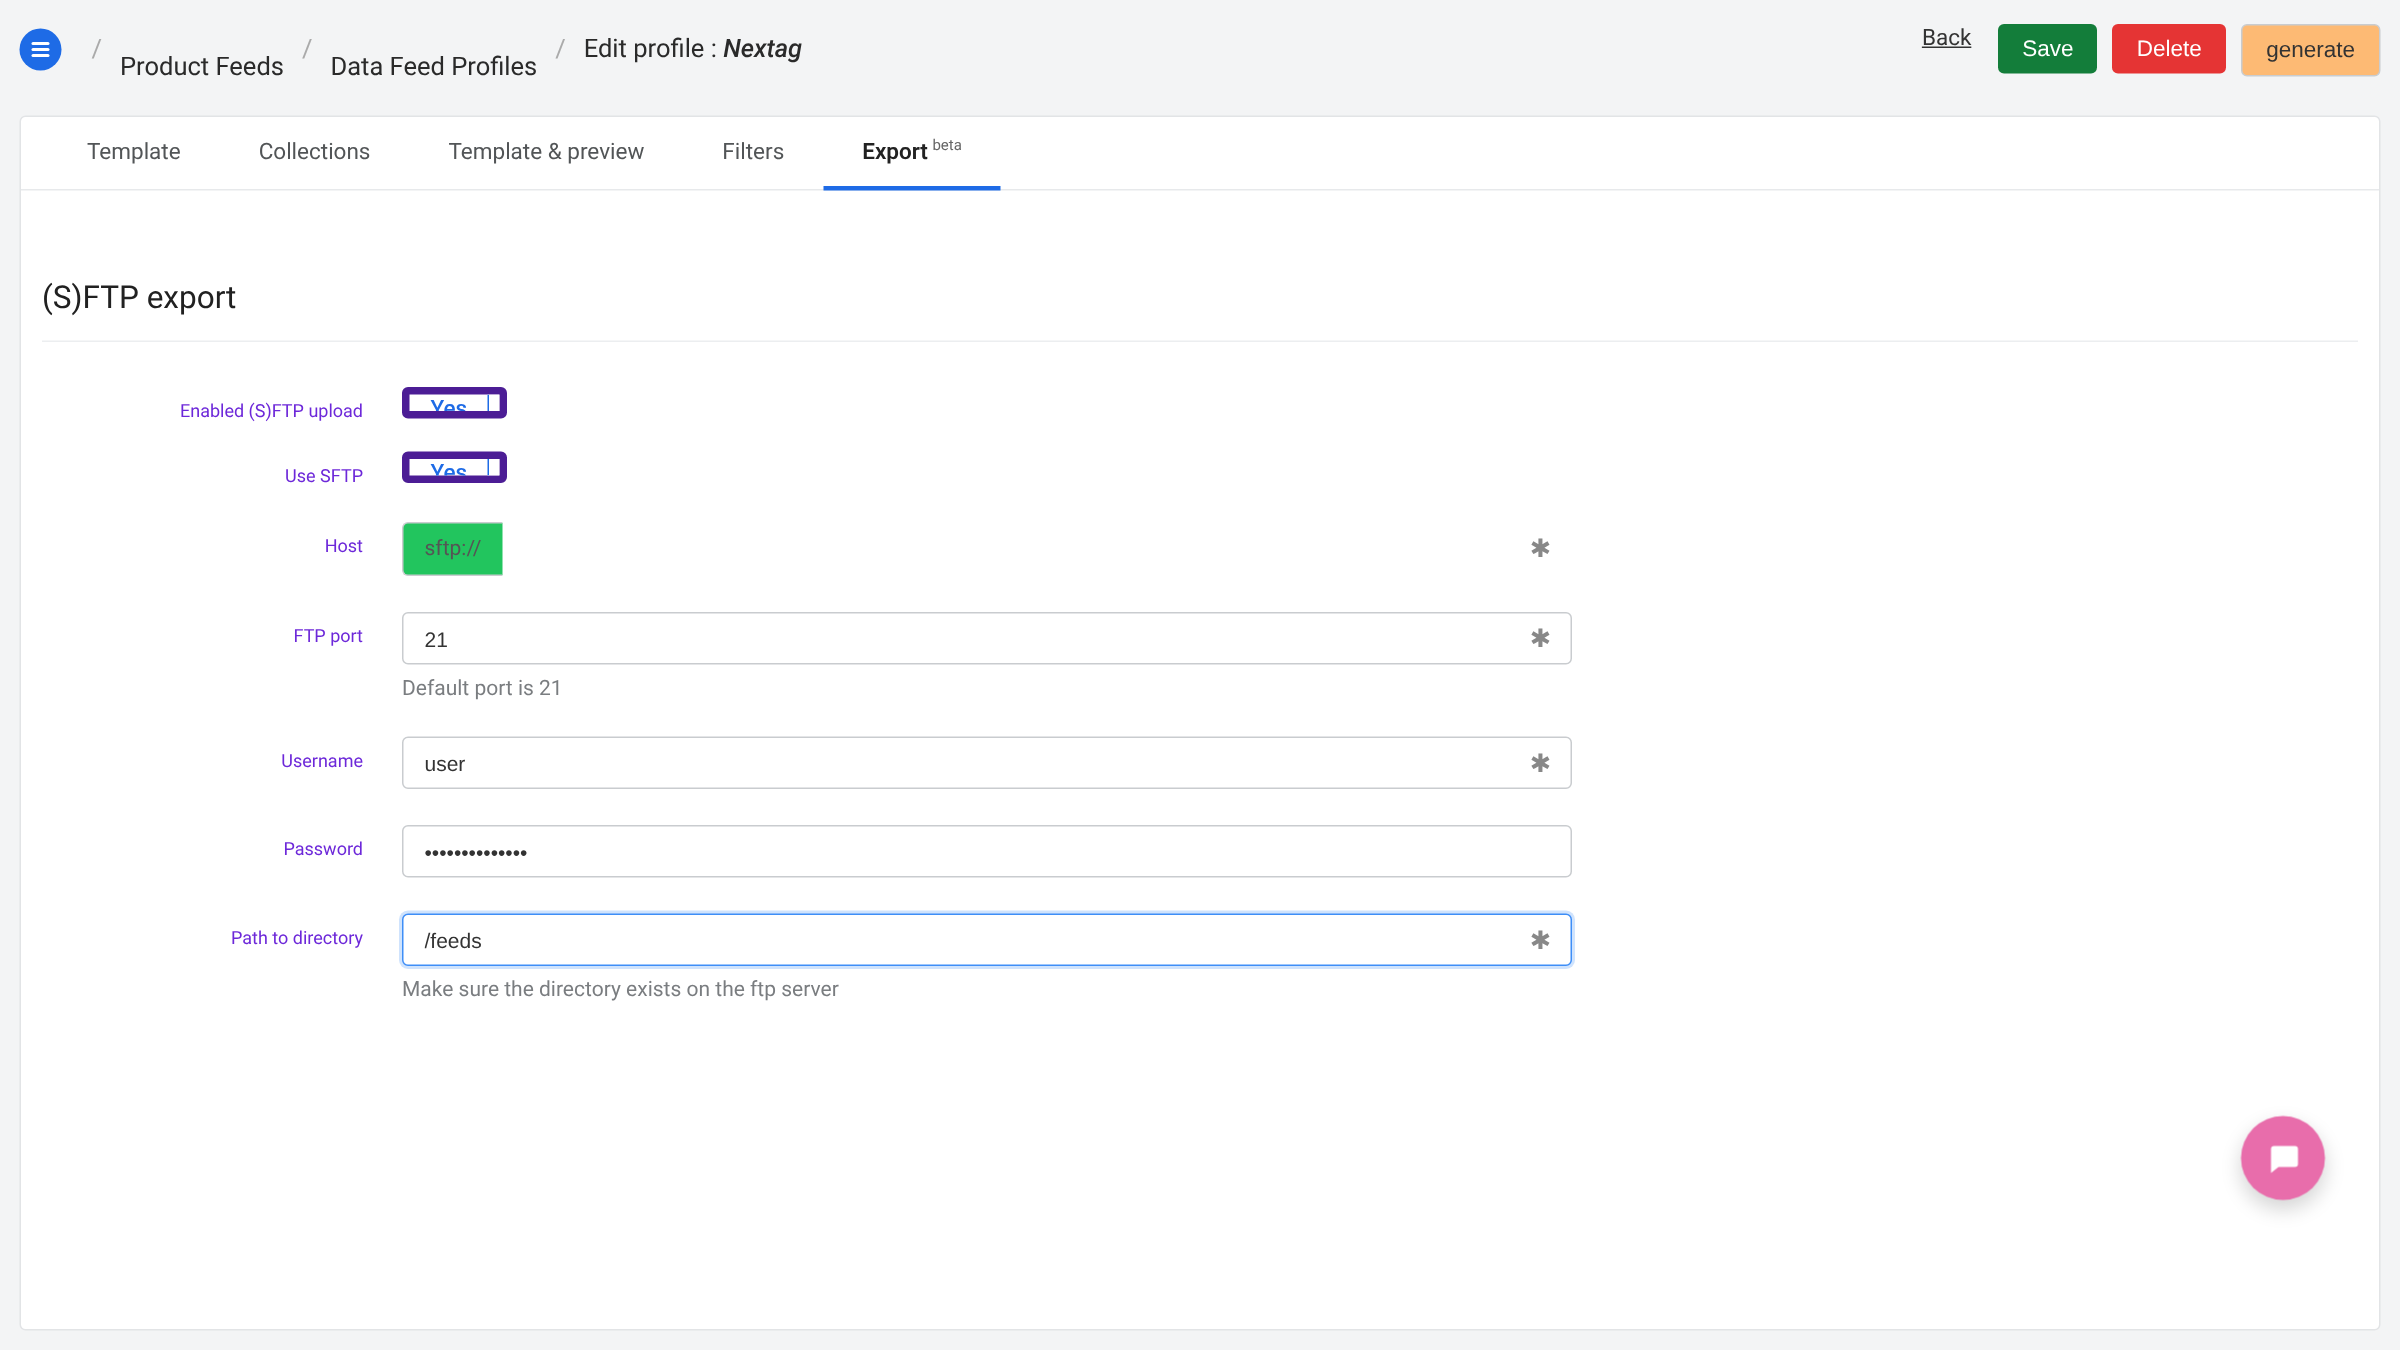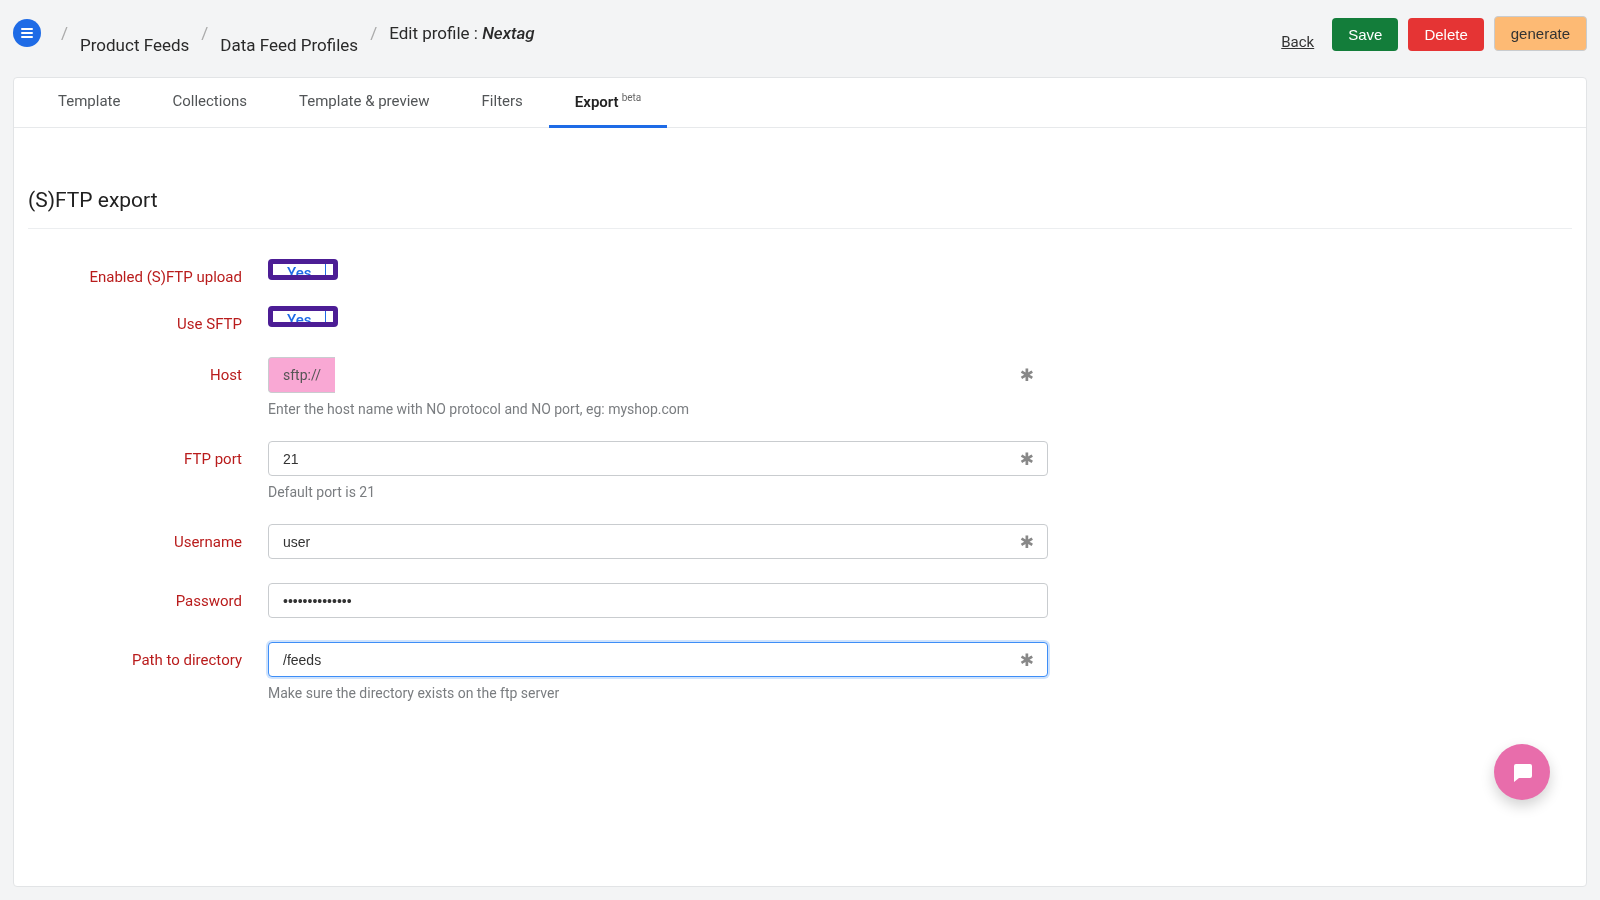--- a/index.html
+++ b/index.html
@@ -50,21 +50,21 @@
     font-size: 17px;
     color: #2a2a2a;
   }
   .breadcrumb .sep { color: #aaa; font-size: 17px;}
   .breadcrumb .crumb { cursor: pointer; margin-top: 24px; }
   .breadcrumb .last-fixed { }
   .breadcrumb .last-var { font-style: italic; font-weight: 500;}
 
   .header-right {
     display: flex;
-    align-items: flex-end;
+    align-items: flex-start;
     gap: 10px;
   }
   .back-link { text-decoration: underline; color: #333; cursor: pointer; margin-right: 8px; font-size: 15px;}
   .btn {
     border: none; border-radius: 4px; padding: 8px 16px; font-size: 15px; cursor: pointer;
   }
   .btn-green { background: #137d3a; color: #fff; }
   .btn-red   { background: #e53434; color: #fff; }
   .btn-outline { background: #fdba74; color: #333; border: 1px solid #c9cccf; }
 
@@ -119,22 +119,22 @@
     display: flex;
     align-items: flex-start;
     margin-bottom: 24px;
   }
   .form-row.tight { margin-bottom: 20px; }
   .form-label {
     width: 250px;
     text-align: right;
     padding-right: 26px;
     padding-top: 9px;
-    font-size: 15px;
-    color: #b91c1c;
+    font-size: 12px;
+    color: #6d28d9;
   }
   .form-control-col {
     width: 800px;
   }
 
   
   .toggle-yes {
     display: inline-flex;
     border: 5px solid #4c1d95;
     border-radius: 4px;
@@ -155,21 +155,21 @@
   }
 
   
   .addon-group {
     display: flex;
   }
   .addon-prefix {
     border: 1px solid #c9cccf;
     border-right: none;
     border-radius: 4px 0 0 4px;
-    background: #f9a8d4;
+    background: #22c55e;
     padding: 9px 14px;
     font-size: 14px;
     color: #555;
   }
   .text-input {
     flex: 1 1 auto;
     border: 1px solid #c9cccf;
     border-radius: 4px;
     padding: 9px 36px 9px 14px;
     font-size: 14px;
@@ -274,21 +274,20 @@
       </div>
     </div>
 
     <div class="form-row">
       <div class="form-label">Host</div>
       <div class="form-control-col">
         <div class="addon-group input-wrap">
           <div class="addon-prefix">sftp://</div>
           <span class="asterisk">✱</span>
         </div>
-        <div class="helper">Enter the host name with NO protocol and NO port, eg: myshop.com</div>
       </div>
     </div>
 
     <div class="form-row">
       <div class="form-label">FTP port</div>
       <div class="form-control-col">
         <div class="input-wrap">
           <input class="text-input" value="21" style="">
           <span class="asterisk">✱</span>
         </div>

